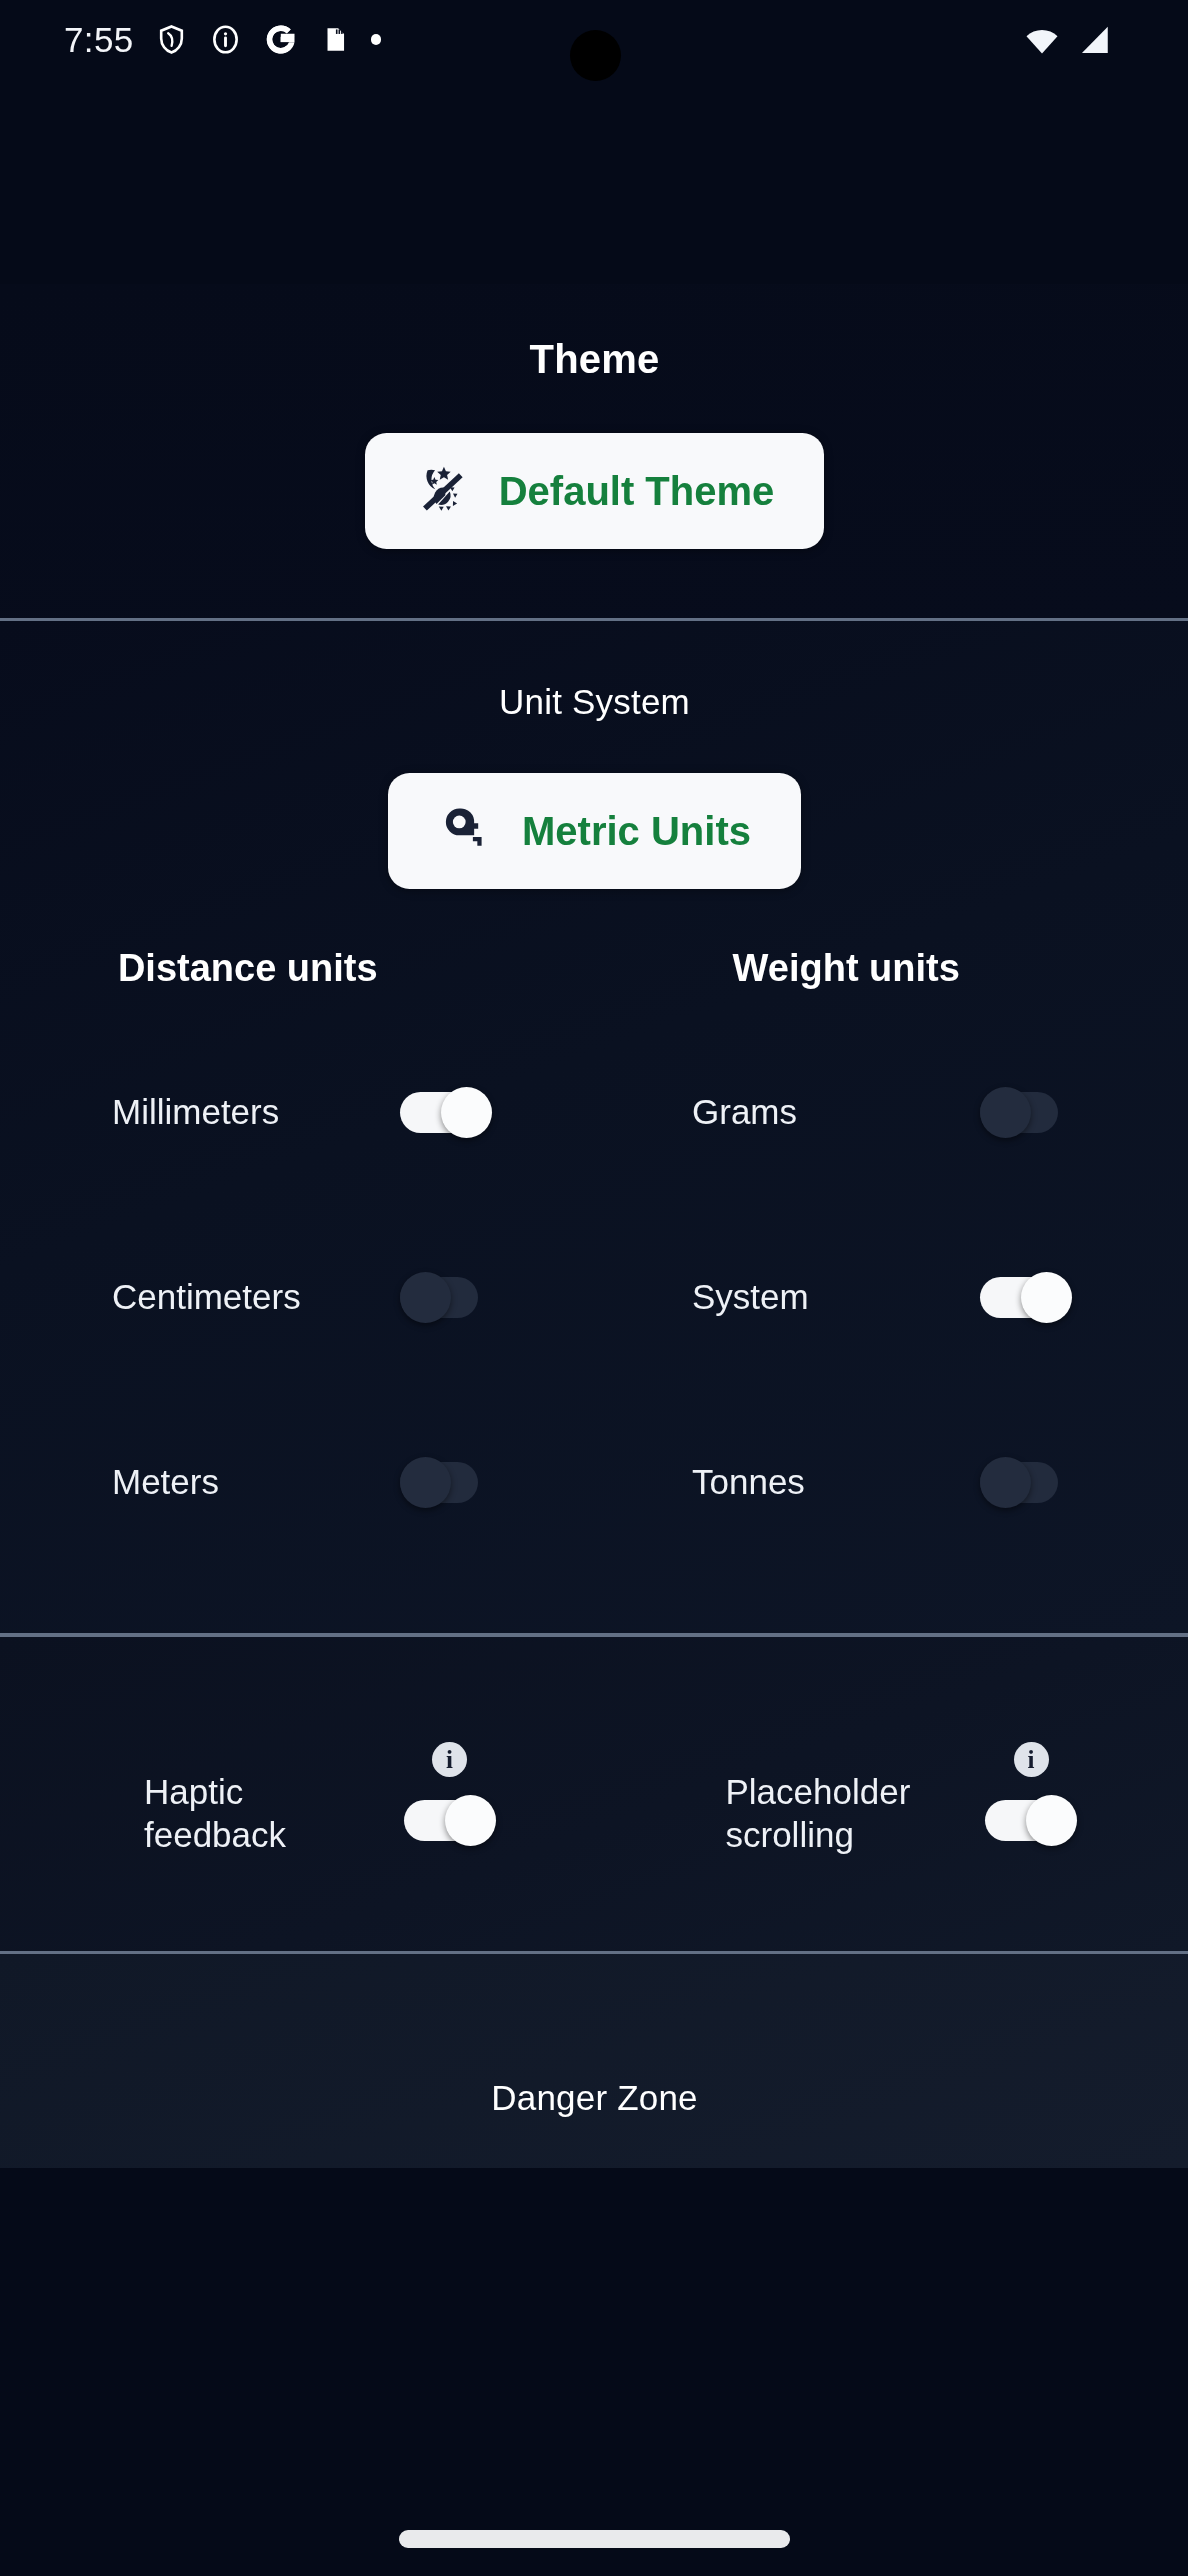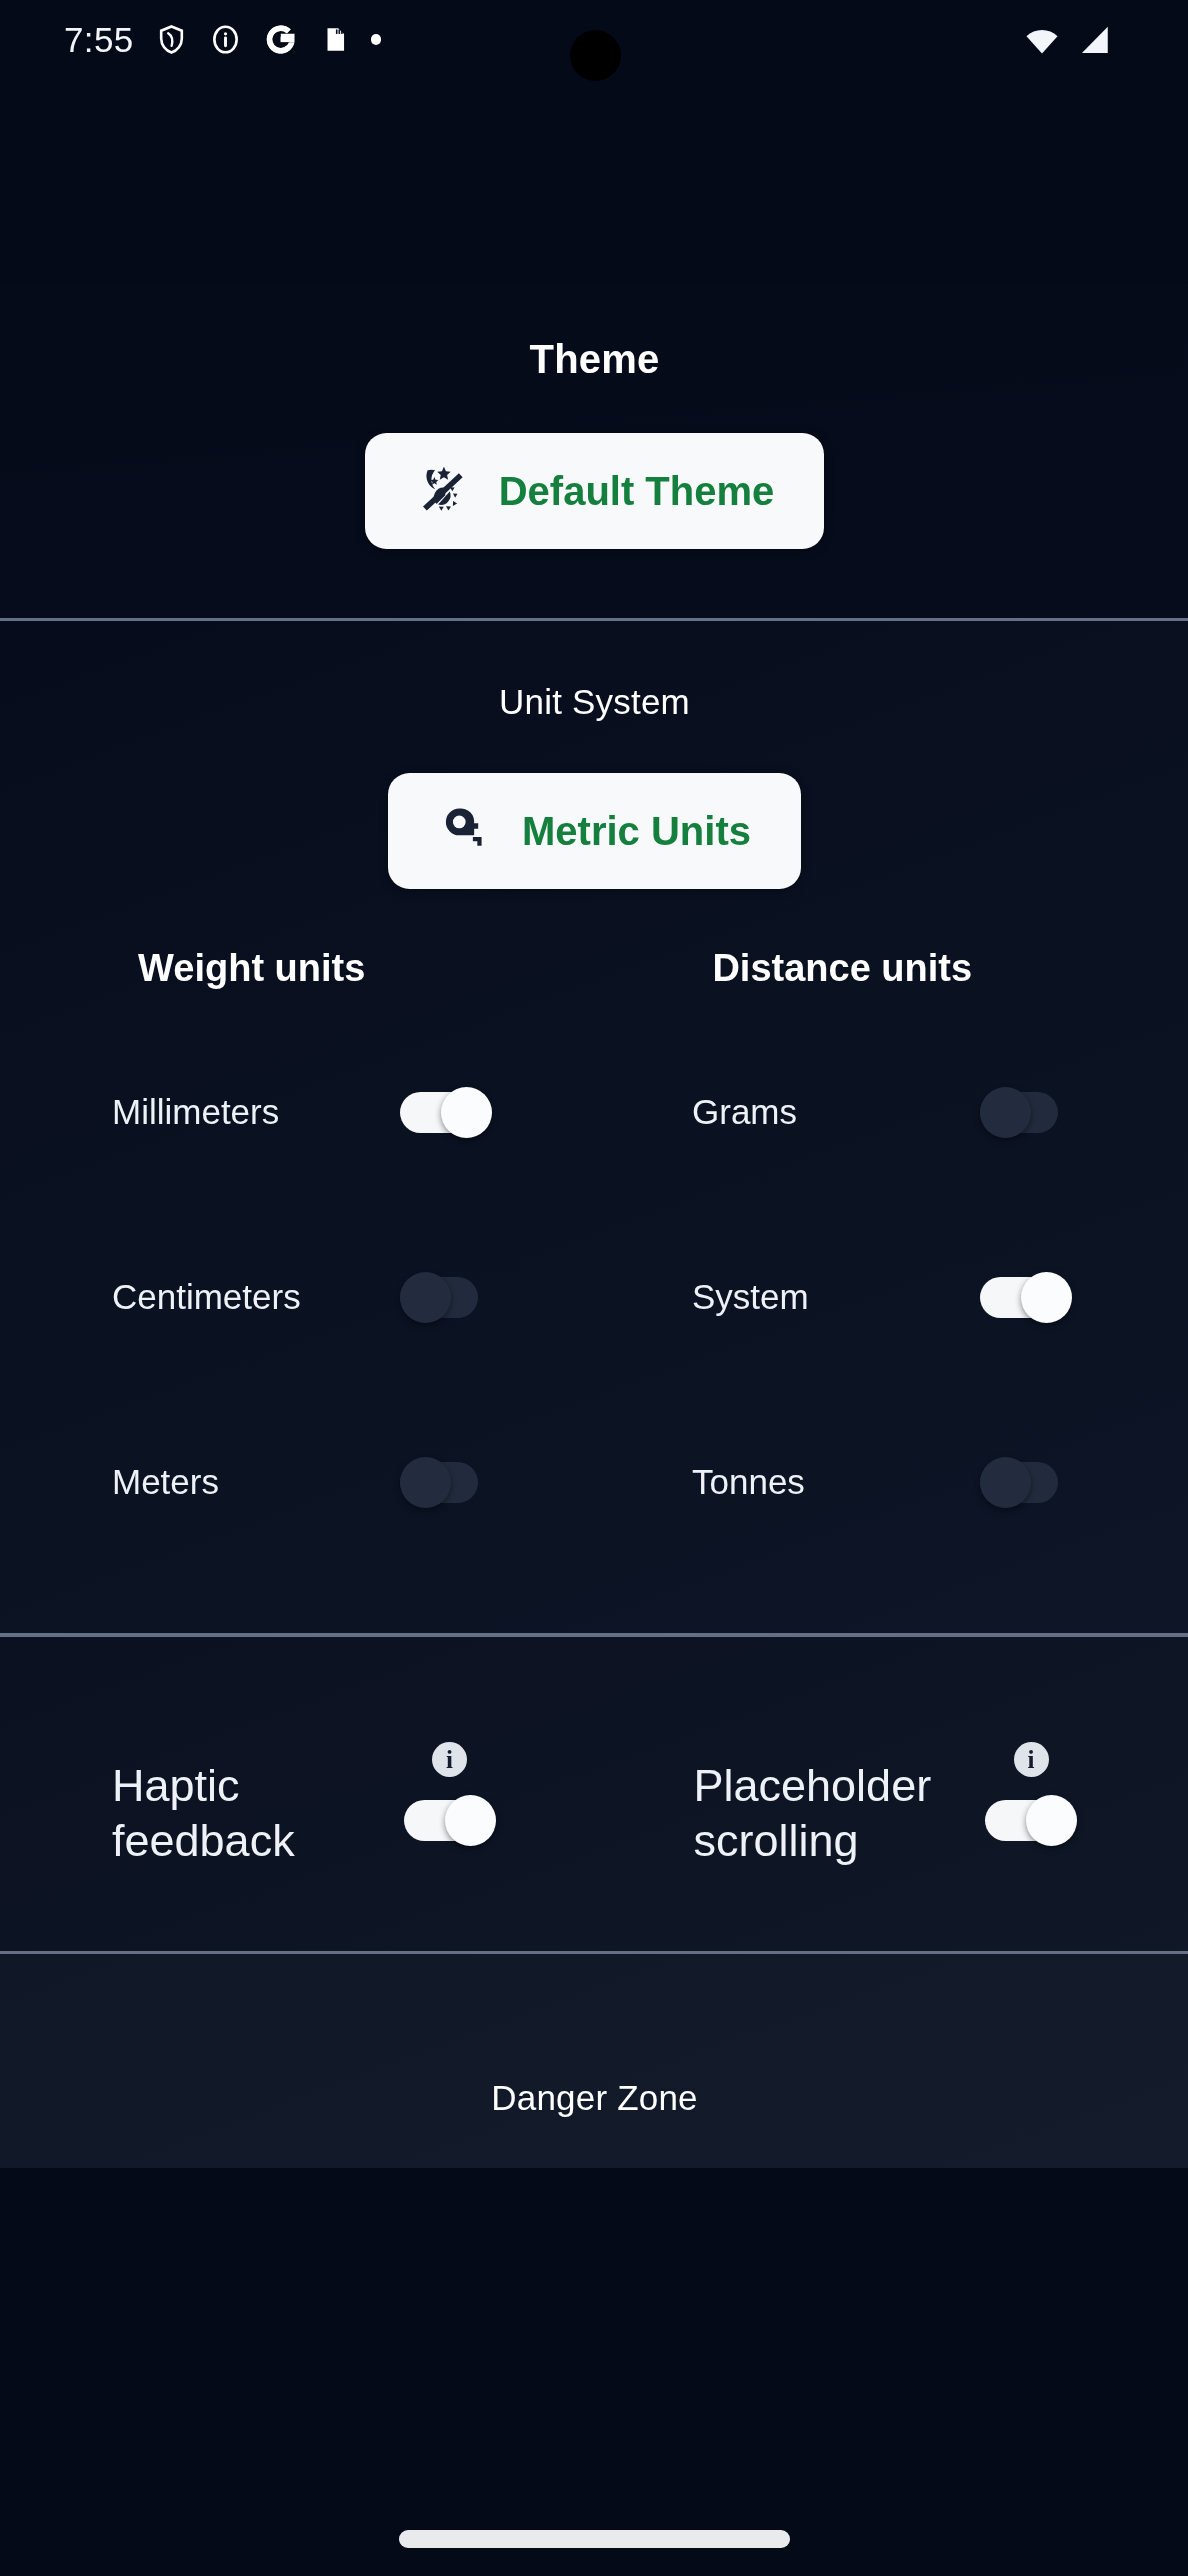--- a/index.html
+++ b/index.html
@@ -106,21 +106,21 @@
   .toggle.off .track{ left:0;  background:#222b3d; }
   .toggle.off .knob { left:0;  background:#232c3e; }
   .toggle.on  .track{ left:0;  background:#f6f7f9; }
   .toggle.on  .knob { left:41px; background:#fbfcfd; }
 
   
   .orows{ display:flex; margin-top:51px; }
   .ocell{ flex:1; display:flex; align-items:center; justify-content:space-between; position:relative; }
   .ocell.o1{ padding-left:112px; padding-right:130px; }
   .ocell.o2{ padding-left:68px;  padding-right:112px; }
-  .ocell .olabel{ color:#eef1f6; font-size:45px; line-height:1.22; max-width:272px; }
+  .ocell .olabel{ color:#eef1f6; font-size:35px; line-height:1.22; max-width:272px;margin-left:32px; }
   .ctrl{ position:relative; display:flex; flex-direction:column; align-items:center; gap:18px; }
   .info-icon{
     width:35px; height:35px; border-radius:50%; background:#dfe3ea;
     display:flex; align-items:center; justify-content:center;
     color:#151c2e; font-size:25px; font-weight:700; font-family:"Liberation Serif", serif;
     line-height:1; cursor:pointer;
   }
 
   
   .navbar{
@@ -227,22 +227,22 @@
               <path d="M8.6 2.6 a6.3 6.3 0 1 0 0 12.6 h7.0 v-3.1 h1.9 v-2.6 h-1.9 a6.3 6.3 0 0 0 -7.0 -6.9 z" fill="#1a2236"></path>
               <circle cx="8.6" cy="8.9" r="3.0" fill="#f8f9fb"></circle>
               <path d="M15.0 16.0 h4.1 v4.1 h-2.0 v-2.1 h-2.1 z" fill="#1a2236"></path>
             </svg>
           </span>
           <span class="pill-label">Metric Units</span>
         </button>
       </div>
 
       <div class="colheads">
+        <div><span class="colhead left">Distance units</span></div>
         <div><span class="colhead right">Weight units</span></div>
-        <div><span class="colhead left">Distance units</span></div>
       </div>
 
       <div class="rows">
 
         <div class="urow">
           <div class="ucell c1">
             <span class="ulabel">Millimeters</span>
             <span class="toggle on">
               <span class="track"></span>
               <span class="knob"></span>

